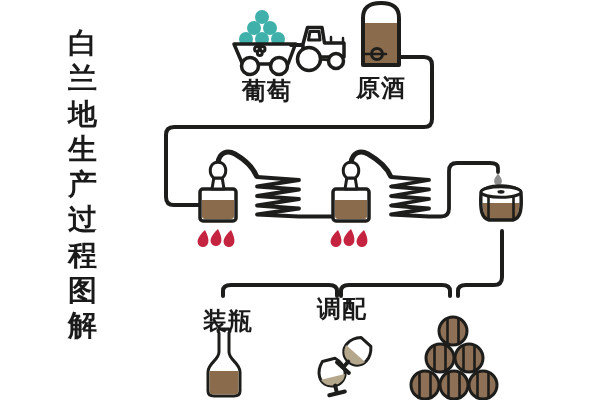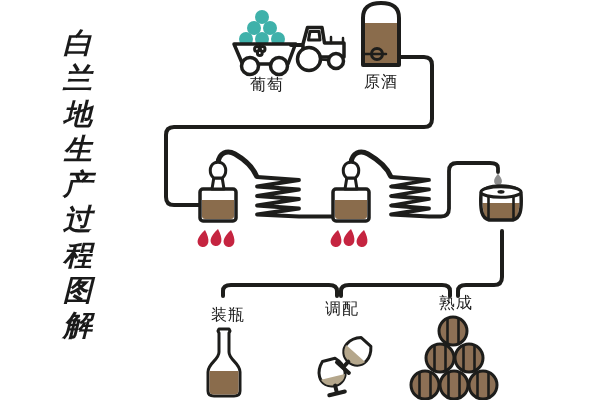--- a/index.html
+++ b/index.html
@@ -4,31 +4,31 @@
 <style>
   html,body{margin:0;padding:0;background:#ffffff;}
   #stage{
     position:relative;width:600px;height:400px;background:#ffffff;overflow:hidden;
     font-family:"Liberation Serif","DejaVu Serif",serif;
   }
   
   #title{
     position:absolute;left:63px;top:26px;width:34px;
     font-size:29px;line-height:35.3px;font-weight:700;color:var(--text,#1a1a1a);
-    word-break:break-all;text-align:left;letter-spacing:0;font-style:italic;
+    word-break:break-all;text-align:right;letter-spacing:0;
   }
   .lbl{
     position:absolute;transform:translateX(-50%);white-space:nowrap;
-    font-size:16px;font-weight:400;color:var(--text,#1a1a1a);letter-spacing:1px;
+    font-size:24px;font-weight:700;color:var(--text,#1a1a1a);letter-spacing:1px;
   }
   #lbl-grapes{left:267px;top:75px;}
   #lbl-basewine{left:381px;top:72px;text-align:center;}
   #lbl-distill{left:288px;top:229px;}
   #lbl-bottling{left:228px;top:305px;}
-  #lbl-blending{left:342px;top:293px;margin-top:6px;}
+  #lbl-blending{left:342px;top:293px;}
   #lbl-aging{left:456px;top:293px;}
   svg{position:absolute;left:0;top:0;}
   .ln{fill:none;stroke:var(--line,#1d1d1b);stroke-width:4;stroke-linecap:round;stroke-linejoin:round;}
   .ln5{stroke-width:5;}
   .ln38{stroke-width:3.8;}
   .shape{fill:#ffffff;stroke:var(--line,#1d1d1b);stroke-width:3.5;stroke-linejoin:round;}
   .shape3{fill:#ffffff;stroke:var(--line,#1d1d1b);stroke-width:3;stroke-linejoin:round;}
   .thin{fill:none;stroke:var(--line,#1d1d1b);stroke-width:2.5;stroke-linecap:round;stroke-linejoin:round;}
   .liquid{fill:var(--liquid-brown,#8a6c4c);stroke:none;}
   .glassliquid{fill:var(--glass-liquid,#b5a78c);stroke:none;}
@@ -178,14 +178,13 @@
       <use href="#stackbarrel" transform="translate(425,385)"></use>
       <use href="#stackbarrel" transform="translate(454,385)"></use>
       <use href="#stackbarrel" transform="translate(483,385)"></use>
     </g>
   </svg>
 
   <div class="lbl" id="lbl-grapes">葡萄</div>
   <div class="lbl" id="lbl-basewine">原酒</div>
   <div class="lbl" id="lbl-bottling">装瓶</div>
   <div class="lbl" id="lbl-blending">调配</div>
-  <div class="lbl" id="lbl-aging">熟成</div>
 </div>
 
 </body></html>

